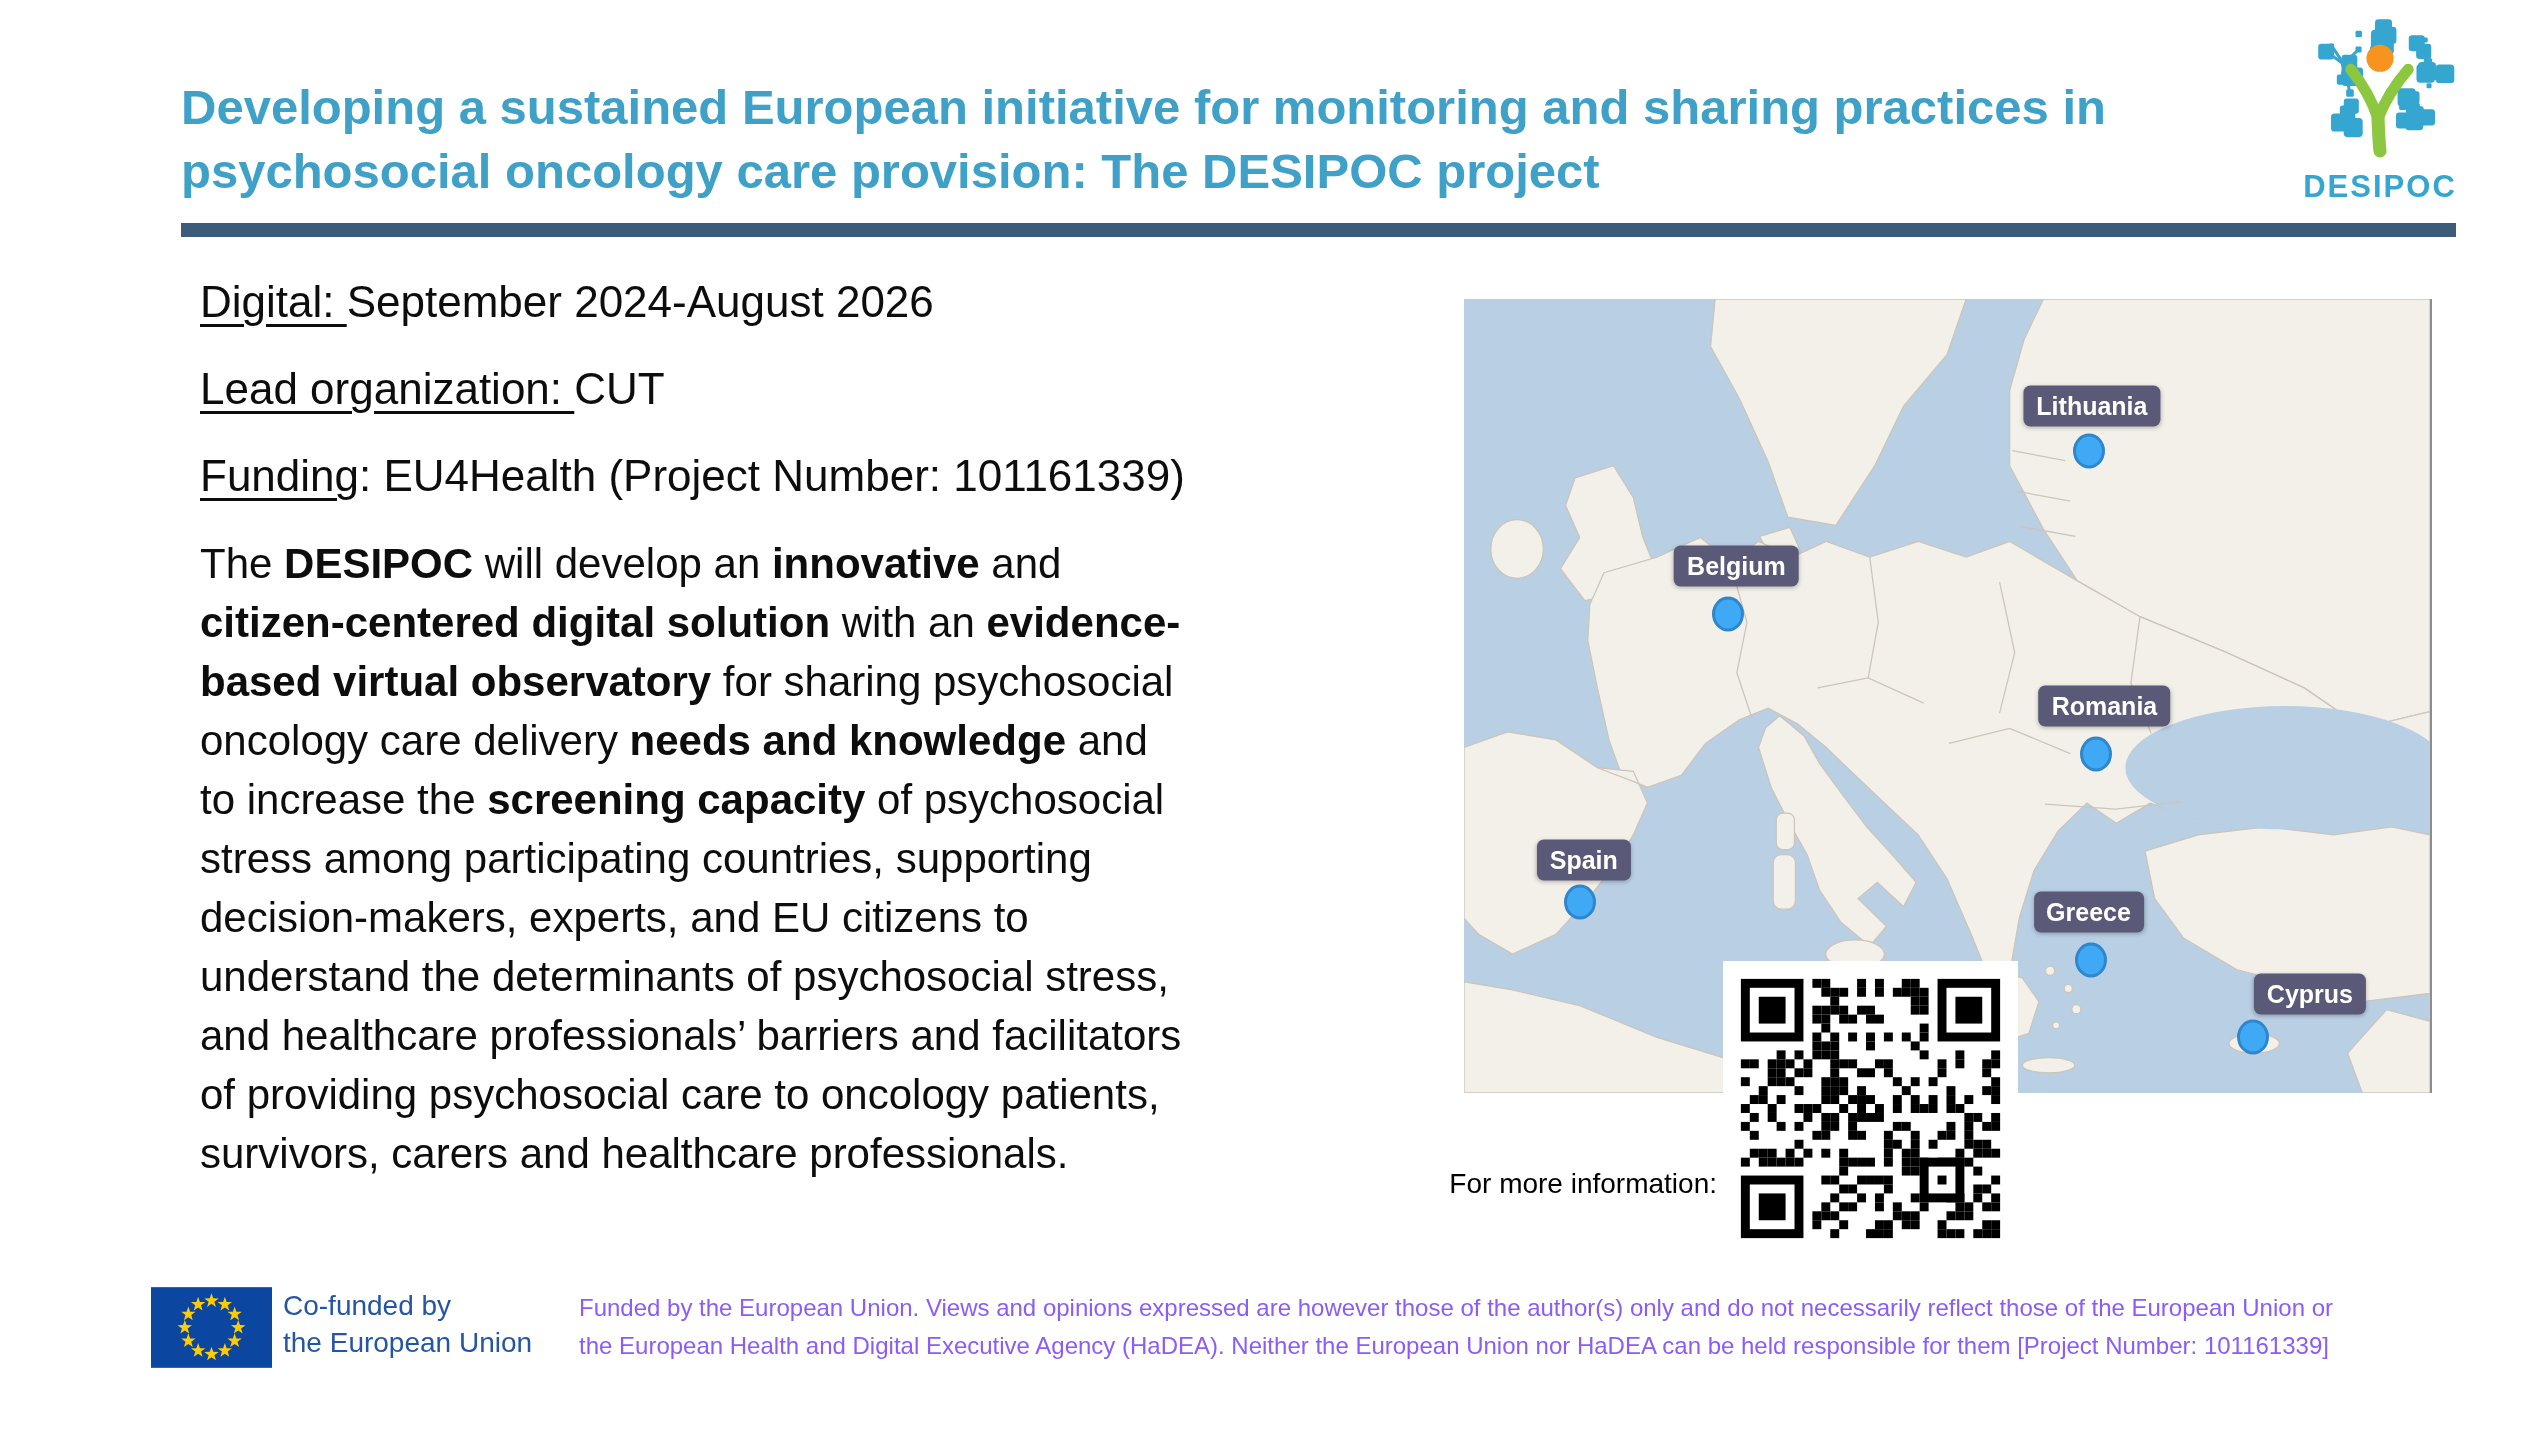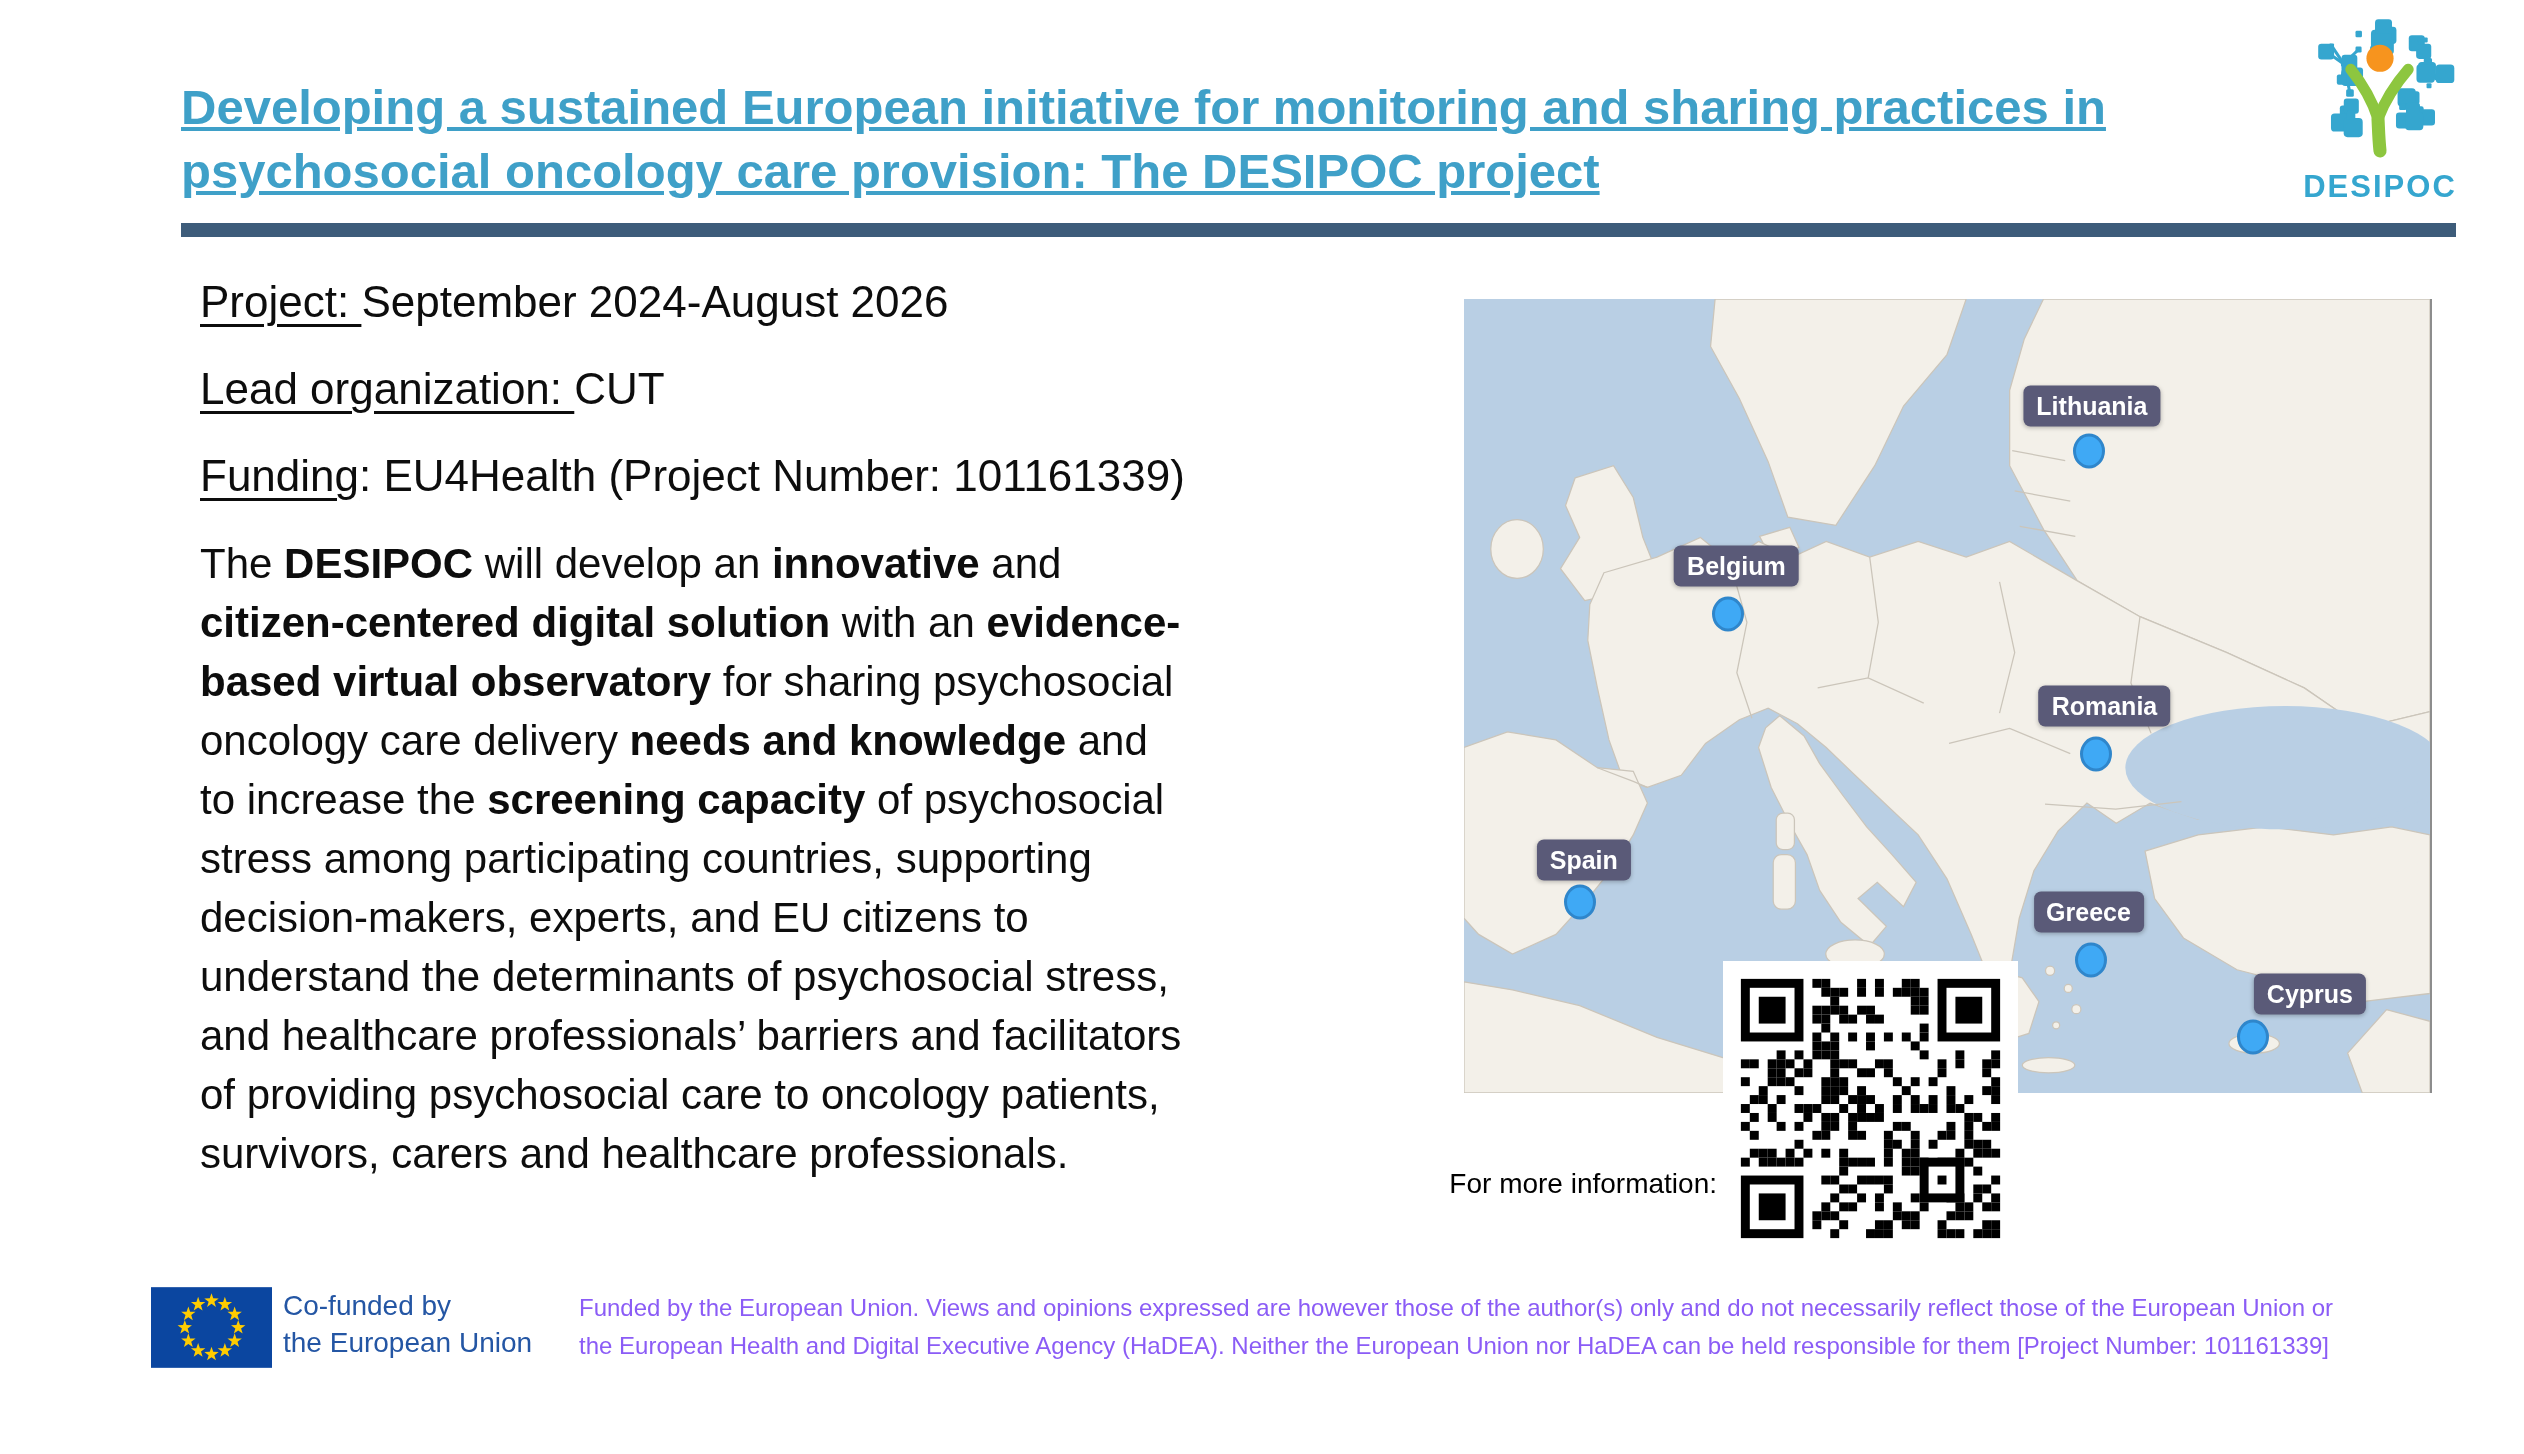--- a/index.html
+++ b/index.html
@@ -3,21 +3,21 @@
 <meta charset="utf-8">
 <style>
   html,body{margin:0;padding:0;}
   body{
     width:2585px;height:1454px;position:relative;overflow:hidden;
     background:#ffffff;font-family:"Liberation Sans",sans-serif;color:var(--text-black,#0d0d0d);
   }
   
   .title{
     position:absolute;left:181px;top:76px;width:2131px;
-    font-size:49px;font-weight:600;line-height:1.30;color:var(--title-blue,#3fa0c8);text-decoration:underline;
+    font-size:49px;font-weight:600;line-height:1.30;color:var(--title-blue,#3fa0c8);
   }
   .rule{position:absolute;left:181px;top:223px;width:2275px;height:13.6px;background:var(--rule-color,#3d5c7a);}
   .logo{position:absolute;left:2301px;top:17px;width:158px;height:198px;text-align:center;}
   .logo svg{width:158px;height:151px;display:block;}
   .logo-word{font-size:31px;font-weight:800;letter-spacing:2px;color:var(--logo-blue,#35a6cf);margin-top:1px;}
   
   .info{position:absolute;left:200px;top:280px;font-size:44px;line-height:1.0;}
   .info .iline{margin-bottom:43px;white-space:nowrap;}
   .ul{text-decoration:underline;text-decoration-thickness:3px;text-underline-offset:7px;}
   
@@ -121,21 +121,21 @@
       <rect x="248.46609190202514" y="131.5064995152361" width="9.870739314705133" height="9.870739314705133" fill="#35a6cf" rx="1.9741478629410267"></rect>
       <path d="M156,266 C153,238 153,218 152,202" fill="none" stroke="#8dc63f" stroke-width="26" stroke-linecap="round"></path>
       <path d="M152,202 C141,168 122,134 98,104" fill="none" stroke="#8dc63f" stroke-width="22" stroke-linecap="round"></path>
       <path d="M152,202 C165,168 186,134 212,104" fill="none" stroke="#8dc63f" stroke-width="22" stroke-linecap="round"></path>
       <circle cx="156" cy="82" r="27" fill="#f7941e"></circle>
     </svg>
   <div class="logo-word">DESIPOC</div>
 </div>
 
 <div class="info">
-  <div class="iline"><span class="ul">Project: </span><span>September 2024-August 2026</span></div>
+  <div class="iline"><span class="ul">Digital: </span><span>September 2024-August 2026</span></div>
   <div class="iline"><span class="ul">Lead organization: </span><span>CUT</span></div>
   <div class="iline"><span class="ul">Funding</span><span>: EU4Health (Project Number: 101161339)</span></div>
 </div>
 
 <div class="desc">
     <div><span>The </span><span class="b">DESIPOC</span><span> will develop an </span><span class="b">innovative</span><span> and</span></div>
     <div><span class="b">citizen-centered digital solution</span><span> with an </span><span class="b">evidence-</span></div>
     <div><span class="b">based virtual observatory</span><span> for sharing psychosocial</span></div>
     <div><span>oncology care delivery </span><span class="b">needs and knowledge</span><span> and</span></div>
     <div><span>to increase the </span><span class="b">screening capacity</span><span> of psychosocial</span></div>

